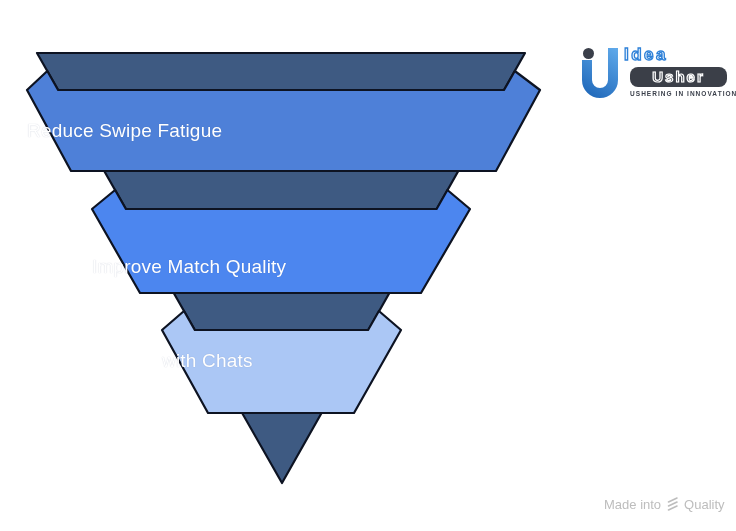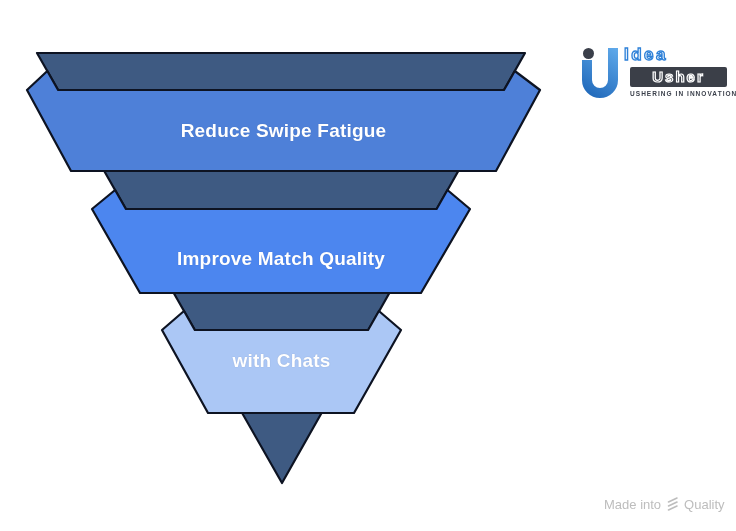--- a/index.html
+++ b/index.html
@@ -3,38 +3,38 @@
 <meta charset="utf-8">
 <style>
   html,body{margin:0;padding:0;background:#fff;}
   .stage{
     position:relative;width:736px;height:531px;background:#ffffff;overflow:hidden;
     font-family:"Liberation Sans", sans-serif;
   }
   .funnel-svg{position:absolute;left:0;top:0;}
   .shape{stroke:#0d1322;stroke-width:2.2;stroke-linejoin:round;}
   .band-label{
-    position:absolute;text-align:center;color:#ffffff;font-weight:700;
+    position:absolute;text-align:left;color:#ffffff;font-weight:400;
     font-size:19px;line-height:22px;letter-spacing:.2px;
     text-shadow:0 0 1px rgba(20,40,90,.25);
   }
   .lbl1{left:27px;top:120px;width:513px;}
-  .lbl2{left:92px;top:248px;width:378px;}
+  .lbl2{left:92px;top:256px;width:378px;}
   .lbl3{left:162px;top:350px;width:239px;}
   
   .logo{position:absolute;left:580px;top:44px;width:150px;height:62px;}
   .logo .u-icon{position:absolute;left:0;top:0;}
   .logo .idea{
     position:absolute;left:44px;top:1px;
     font-size:17px;font-weight:700;letter-spacing:2.5px;
     color:#eaf3fc;-webkit-text-stroke:1.3px #2e81d8;white-space:nowrap;
   }
   .logo .usher-box{
     position:absolute;left:50px;top:23px;width:97px;height:20px;
-    background:#3b3f48;border-radius:2px;display:flex;align-items:center;justify-content:center;
+    background:#3b3f48;border-radius:8px;display:flex;align-items:center;justify-content:center;
   }
   .logo .usher-box span{
     font-size:15px;font-weight:700;letter-spacing:2px;
     color:#3b3f48;-webkit-text-stroke:1.2px #ffffff;line-height:20px;
   }
   .logo .tagline{
     position:absolute;left:50px;top:46px;width:100px;
     font-size:6.5px;font-weight:700;letter-spacing:1.05px;color:#3a3f4a;white-space:nowrap;
   }
   

